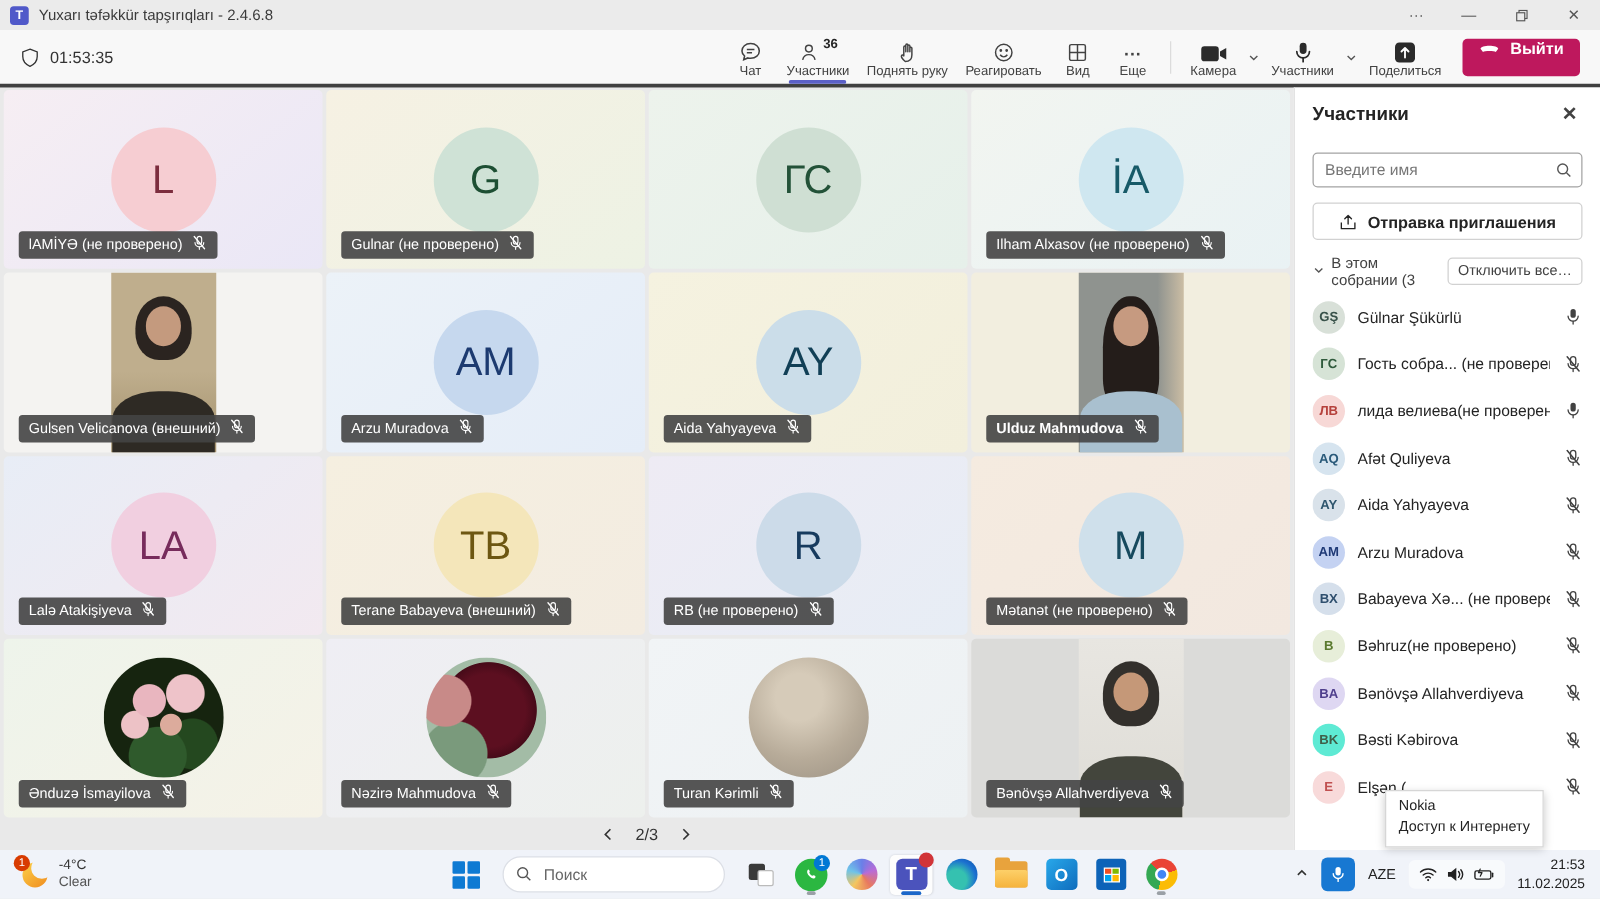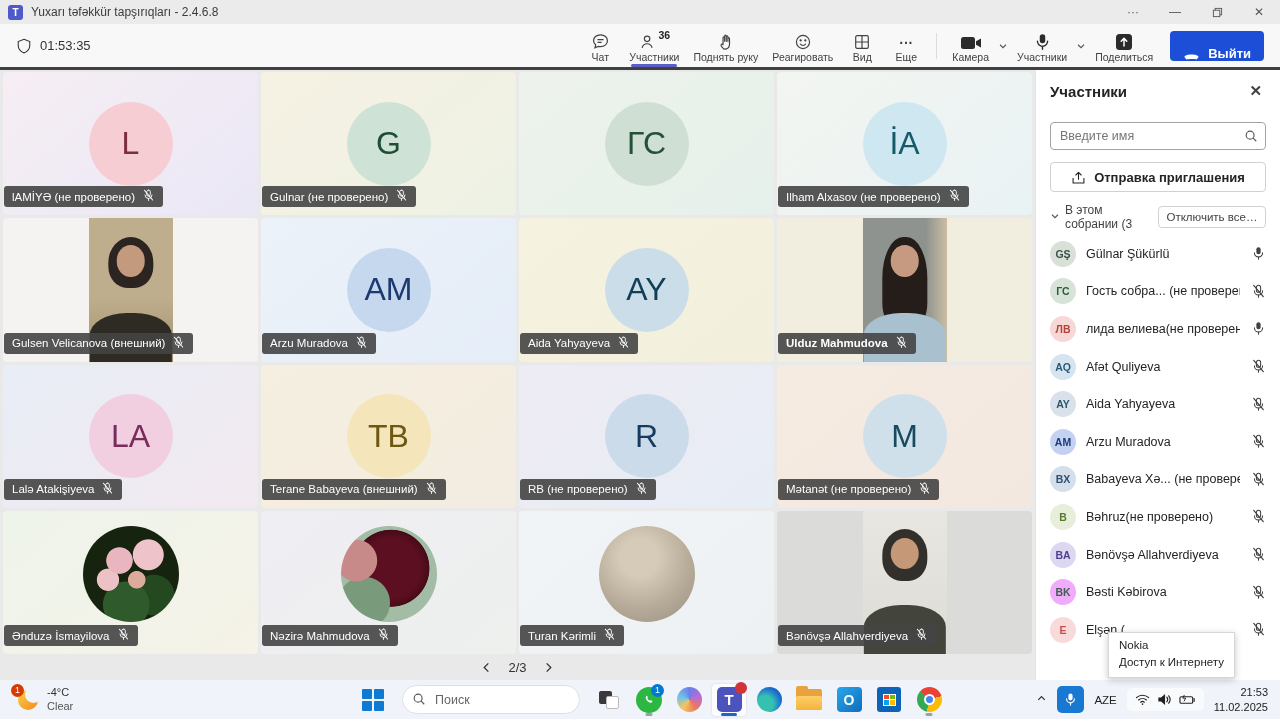--- a/index.html
+++ b/index.html
@@ -13,32 +13,32 @@
   
   .toolbar{height:46px;background:#f8f8f8;display:flex;align-items:center;padding:0 10px;border-bottom:3px solid #404040}
   .timer{display:flex;align-items:center;gap:8px;font-size:13px;color:#333;margin-left:6px}
   .tb-items{margin-left:auto;display:flex;align-items:center}
   .tb-item{display:flex;flex-direction:column;align-items:center;justify-content:center;min-width:44px;height:44px;font-size:10.5px;color:#424242;position:relative;padding:0 7px;cursor:default}
   .tb-item .ticon{height:22px;display:flex;align-items:flex-end;gap:2px}
   .tb-item.active::after{content:"";position:absolute;bottom:1px;left:9px;right:9px;height:3px;border-radius:2px;background:#5b5fc7}
   .cnt{font-size:10.5px;font-weight:bold;color:#242424;align-self:flex-start}
   .dd{width:10px;height:10px;margin:0 2px;display:flex;align-items:center}
   .divider{width:1px;height:26px;background:#dcdcdc;margin:0 8px}
-  .leave-btn{background:#1d4ed8;color:#fff;font-weight:bold;font-size:13px;border-radius:4px;padding:0 13px;height:30px;display:flex;align-items:flex-end;gap:8px;margin:0 6px 0 10px}
+  .leave-btn{background:#be185d;color:#fff;font-weight:bold;font-size:13px;border-radius:4px;padding:0 13px;height:30px;display:flex;align-items:flex-start;gap:8px;margin:0 6px 0 10px}
   
   .main{position:relative;height:610px;display:flex}
   .grid-wrap{width:1035px;padding:2px 3px 0 3px;display:flex;flex-direction:column}
   .tiles{display:grid;grid-template-columns:repeat(4,1fr);grid-auto-rows:1fr;gap:3px;flex:1}
   .tile{position:relative;border-radius:4px;overflow:hidden}
   .tile-avatar{position:absolute;top:50%;left:50%;transform:translate(-50%,-50%);width:84px;height:84px;border-radius:50%;display:flex;align-items:center;justify-content:center;font-size:32px}
   .photo{position:absolute;top:44%;left:50%;transform:translate(-50%,-50%);width:96px;height:96px;border-radius:50%}
   .photo-roses{background-color:#16240f;background-image:radial-gradient(circle at 68% 30%,#eec3c9 0 16%,transparent 17%),radial-gradient(circle at 38% 36%,#e9b6bf 0 15%,transparent 16%),radial-gradient(circle at 26% 56%,#edc2c6 0 12%,transparent 13%),radial-gradient(circle at 56% 56%,#dcab9c 0 11%,transparent 12%),radial-gradient(circle at 45% 82%,#2f5a2c 0 24%,transparent 25%),radial-gradient(circle at 74% 72%,#24481f 0 20%,transparent 21%)}
   .photo-rose{background-color:#a3bca6;background-image:radial-gradient(circle at 16% 36%,#c88a88 0 20%,transparent 21%),radial-gradient(circle at 24% 80%,#7a9a7c 0 24%,transparent 25%),radial-gradient(circle at 52% 44%,#5c0f20 0 40%,#470b19 52%,transparent 53%)}
   .photo-sphere{background:radial-gradient(circle at 42% 33%,#d6cbb9 0 22%,#b7ab99 58%,#9a9082 100%)}
-  .nameplate{position:absolute;left:1px;bottom:8px;background:rgba(68,68,68,.9);color:#fff;font-size:11.5px;padding:3px 8px;border-radius:3px;display:flex;align-items:center;gap:7px;max-width:93%;white-space:nowrap;z-index:5}
+  .nameplate{position:absolute;left:12px;bottom:8px;background:rgba(68,68,68,.9);color:#fff;font-size:11.5px;padding:3px 8px;border-radius:3px;display:flex;align-items:center;gap:7px;max-width:93%;white-space:nowrap;z-index:5}
   .vstrip{position:absolute;left:50%;top:0;transform:translateX(-50%);width:84px;height:100%}
   .vhair,.vface,.vbody{position:absolute}
   .vhair{top:13%;left:50%;transform:translateX(-50%);width:54%;height:36%;border-radius:50% 50% 42% 42%}
   .vhair.long{height:62%;border-radius:46% 46% 26% 26%}
   .vface{top:19%;left:50%;transform:translateX(-50%);width:34%;height:22%;border-radius:50%}
   .vbody{bottom:0;left:50%;transform:translateX(-50%);width:98%;height:34%;border-radius:45% 45% 0 0}
   .pagination{height:26px;display:flex;align-items:center;justify-content:center;gap:16px;font-size:13px;color:#333}
   .pg-btn{display:flex;align-items:center}
   
   .panel{width:245px;background:#fff;border-left:1px solid #e3e3e3;display:flex;flex-direction:column;padding:0 14px;overflow:hidden}
@@ -592,21 +592,21 @@
     <span class="pmic">
             <svg width="15" height="15" viewBox="0 0 16 17" fill="none" stroke="#424242" stroke-width="1.2" stroke-linecap="round">
   <rect x="5.6" y="1.4" width="4.8" height="8" rx="2.4"></rect>
   <path d="M3.4 7.8a4.6 4.6 0 0 0 9.2 0"></path>
               <path d="M8 12.6v2.4"></path>
   <path d="M2.6 1.6 13.4 14.4" stroke-width="1.4"></path>
             </svg>
           </span>
   </div>
         <div class="prow">
-    <span class="pavatar" style="background: #f0abfc; color: rgb(63, 95, 74);">BK</span>
+    <span class="pavatar" style="background: #5eead4; color: rgb(63, 95, 74);">BK</span>
     <span class="pname">Bəsti Kəbirova</span>
     <span class="pmic">
             <svg width="15" height="15" viewBox="0 0 16 17" fill="none" stroke="#424242" stroke-width="1.2" stroke-linecap="round">
   <rect x="5.6" y="1.4" width="4.8" height="8" rx="2.4"></rect>
   <path d="M3.4 7.8a4.6 4.6 0 0 0 9.2 0"></path>
               <path d="M8 12.6v2.4"></path>
   <path d="M2.6 1.6 13.4 14.4" stroke-width="1.4"></path>
             </svg>
           </span>
   </div>

